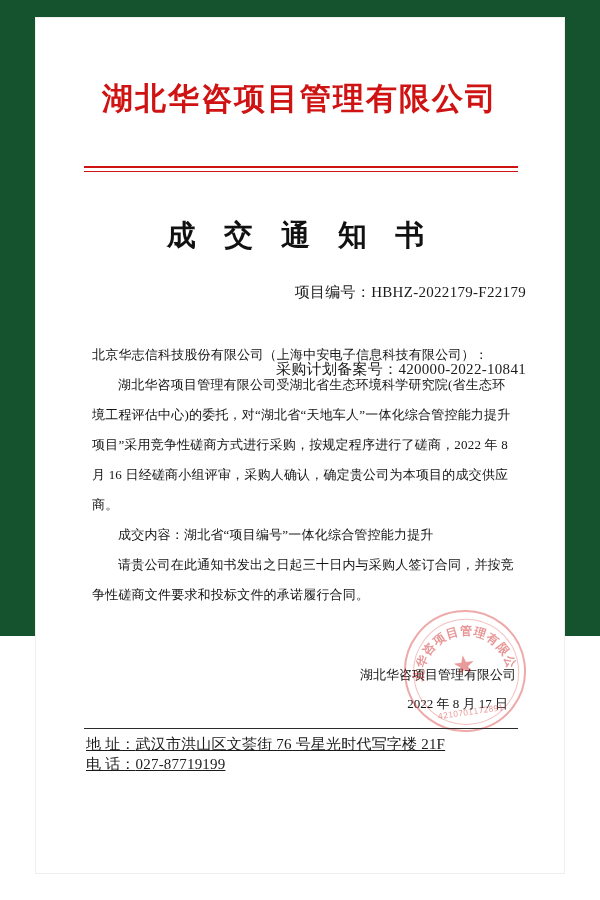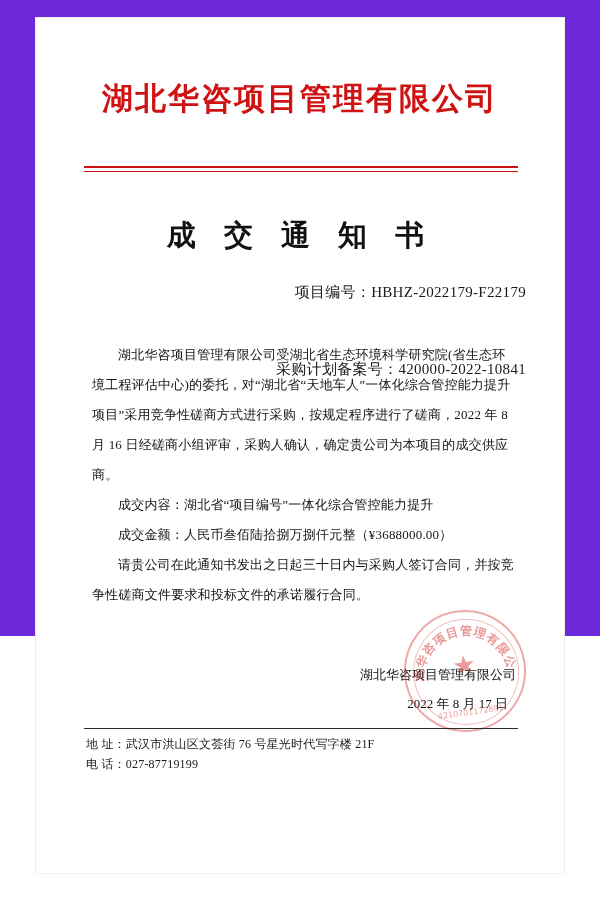--- a/index.html
+++ b/index.html
@@ -14,21 +14,21 @@
     color: #1a1a1a;
     position: relative;
     overflow: hidden;
   }
   .page {
     position: absolute;
     left: 0;
     top: 0;
     width: 600px;
     height: 636px;
-    background: #6d28d9;
+    background: #14532d;
   }
   .scan-area {
     position: absolute;
     left: 36px;
     top: 18px;
     width: 528px;
     height: 855px;
     background: #ffffff;
     box-shadow: 0 0 0 1px #f0efed;
   }
@@ -124,24 +124,25 @@
     top: 710px;
     width: 434px;
     height: 1px;
     background: #2b2b2b;
   }
   .footer {
     position: absolute;
     left: 50px;
     top: 716px;
     width: 440px;
-    font-size: 12px;
+    font-size: 15px;
     line-height: 20px;
     color: #1a1a1a;
     letter-spacing: 0.2px;
+    text-decoration: underline;
   }
   
   .seal {
     position: absolute;
     left: 368px;
     top: 592px;
     width: 118px;
     height: 118px;
     border-radius: 50%;
     border: 2.5px solid rgba(212, 38, 38, 0.55);
@@ -208,23 +209,23 @@
     <div class="doc-title">成 交 通 知 书</div>
 
     <div class="meta meta-1">
       <span>项目编号：</span><span>HBHZ-2022179-F22179</span>
     </div>
     <div class="meta meta-2">
       <span>采购计划备案号：</span><span>420000-2022-10841</span>
     </div>
 
     <div class="body-block">
+      <p class="p">北京华志信科技股份有限公司（上海中安电子信息科技有限公司）：</p>
       <p class="p indent">湖北华咨项目管理有限公司受湖北省生态环境科学研究院(省生态环境工程评估中心)的委托，对“湖北省“天地车人”一体化综合管控能力提升项目”采用竞争性磋商方式进行采购，按规定程序进行了磋商，2022 年 8 月 16 日经磋商小组评审，采购人确认，确定贵公司为本项目的成交供应商。</p>
       <p class="p indent">成交内容：湖北省“项目编号”一体化综合管控能力提升</p>
-      <p class="p indent">成交金额：人民币叁佰陆拾捌万捌仟元整（¥3688000.00）</p>
       <p class="p indent">请贵公司在此通知书发出之日起三十日内与采购人签订合同，并按竞争性磋商文件要求和投标文件的承诺履行合同。</p>
     </div>
 
     <div class="sig">
       <div>湖北华咨项目管理有限公司</div>
       <div class="sig-date">2022 年 8 月 17 日</div>
     </div>
 
     <div class="seal">
       <div class="seal-inner"></div>

